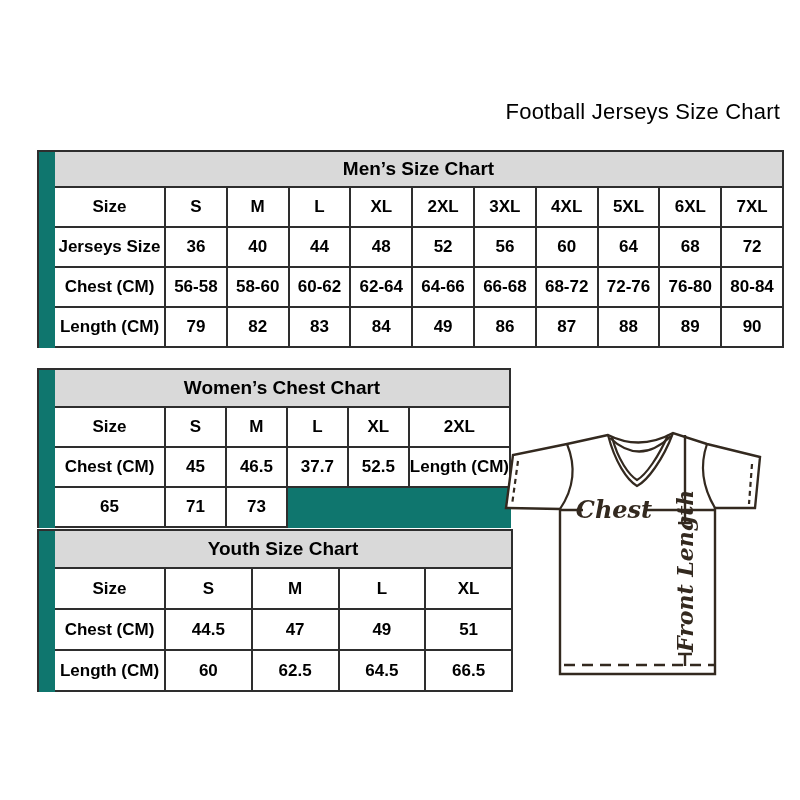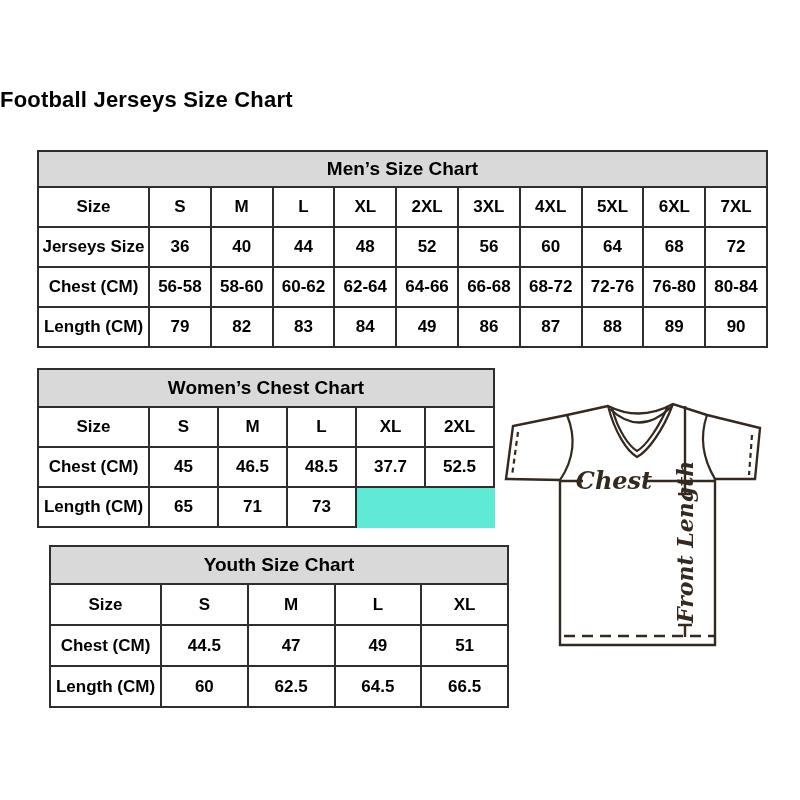--- a/index.html
+++ b/index.html
@@ -8,29 +8,30 @@
     --ink:#000000;
     --jersey:#33291f;
   }
   html,body{margin:0;padding:0;}
   body{
     width:800px;height:800px;background:#ffffff;
     font-family:"Liberation Sans", sans-serif;
     position:relative;overflow:hidden;
   }
   .page-title{
-    position:absolute;left:0;right:20px;top:87px;
-    text-align:left;font-size:22px;font-weight:bold;color:var(--ink);
+    position:absolute;left:0;right:20px;top:99px;
+    text-align:right;font-size:22px;font-weight:normal;color:var(--ink);
     letter-spacing:0.2px;
   }
   .size-table{
-    position:absolute;display:grid;background:#5eead4;
+    position:absolute;display:grid;background:#0f766e;
     border-top:2px solid var(--border);
     border-left:2px solid var(--border);
     color:var(--ink);
+    padding-left:16px;
   }
   .tcell{
     display:flex;align-items:center;justify-content:center;
     border-right:2px solid var(--border);
     border-bottom:2px solid var(--border);
     font-weight:bold;font-size:17px;background:#ffffff;
     white-space:nowrap;
   }
   .title-cell{
     grid-column:1 / -1;
@@ -41,27 +42,26 @@
     left:37px;top:150px;width:729px;
     grid-template-columns:111px repeat(10,1fr);
     grid-template-rows:36px 40px 40px 40px 40px;
   }
   #womens-table{
     left:37px;top:368px;width:456px;
     grid-template-columns:111px repeat(5,1fr);
     grid-template-rows:38px 40px 40px 40px;
   }
   #youth-table{
-    left:37px;top:545px;width:458px;
+    left:37px;top:529px;width:458px;
     grid-template-columns:111px repeat(4,1fr);
     grid-template-rows:38px 41px 41px 41px;
-    margin-left:12px;
   }
   .jersey-wrap{
-    position:absolute;left:503px;top:391px;width:265px;height:265px;
+    position:absolute;left:503px;top:420px;width:265px;height:265px;
   }
   .jline{stroke:var(--jersey);fill:none;stroke-width:2.4;}
   .jfill{stroke:var(--jersey);fill:#ffffff;stroke-width:2.4;stroke-linejoin:miter;}
   .jthin{stroke:var(--jersey);fill:none;stroke-width:2.2;}
   .measure-label{
     font-family:"DejaVu Serif", serif;
     font-style:italic;font-weight:bold;
     fill:var(--jersey);
   }
   .chest-label{font-size:24px;}
@@ -124,21 +124,20 @@
     <div class="tcell title-cell">Women’s Chest Chart</div>
     <div class="tcell row-label">Size</div>
     <div class="tcell">S</div>
     <div class="tcell">M</div>
     <div class="tcell">L</div>
     <div class="tcell">XL</div>
     <div class="tcell">2XL</div>
     <div class="tcell row-label">Chest (CM)</div>
     <div class="tcell">45</div>
     <div class="tcell">46.5</div>
-    <div class="tcell">48.5</div>
     <div class="tcell">37.7</div>
     <div class="tcell">52.5</div>
     <div class="tcell row-label">Length (CM)</div>
     <div class="tcell">65</div>
     <div class="tcell">71</div>
     <div class="tcell">73</div>
   </div>
 
 <div id="youth-table" class="size-table">
     <div class="tcell title-cell">Youth Size Chart</div>

